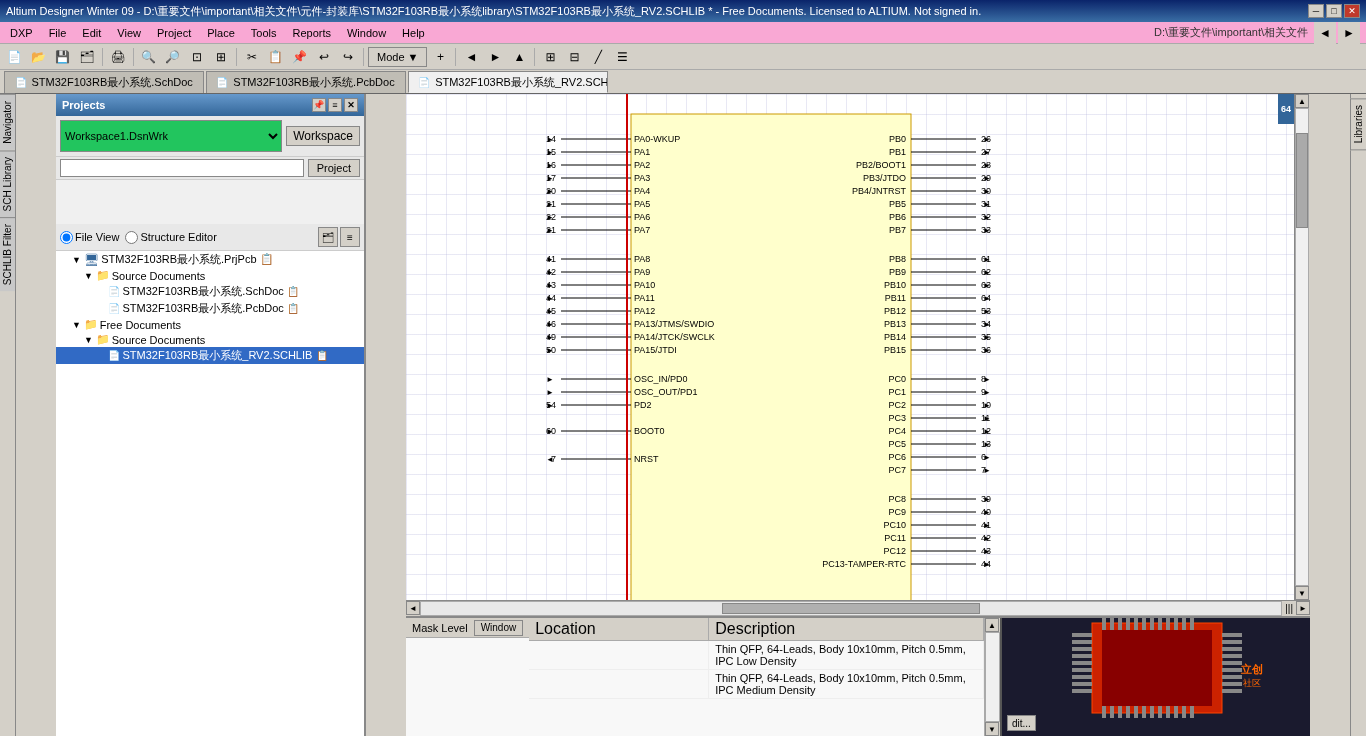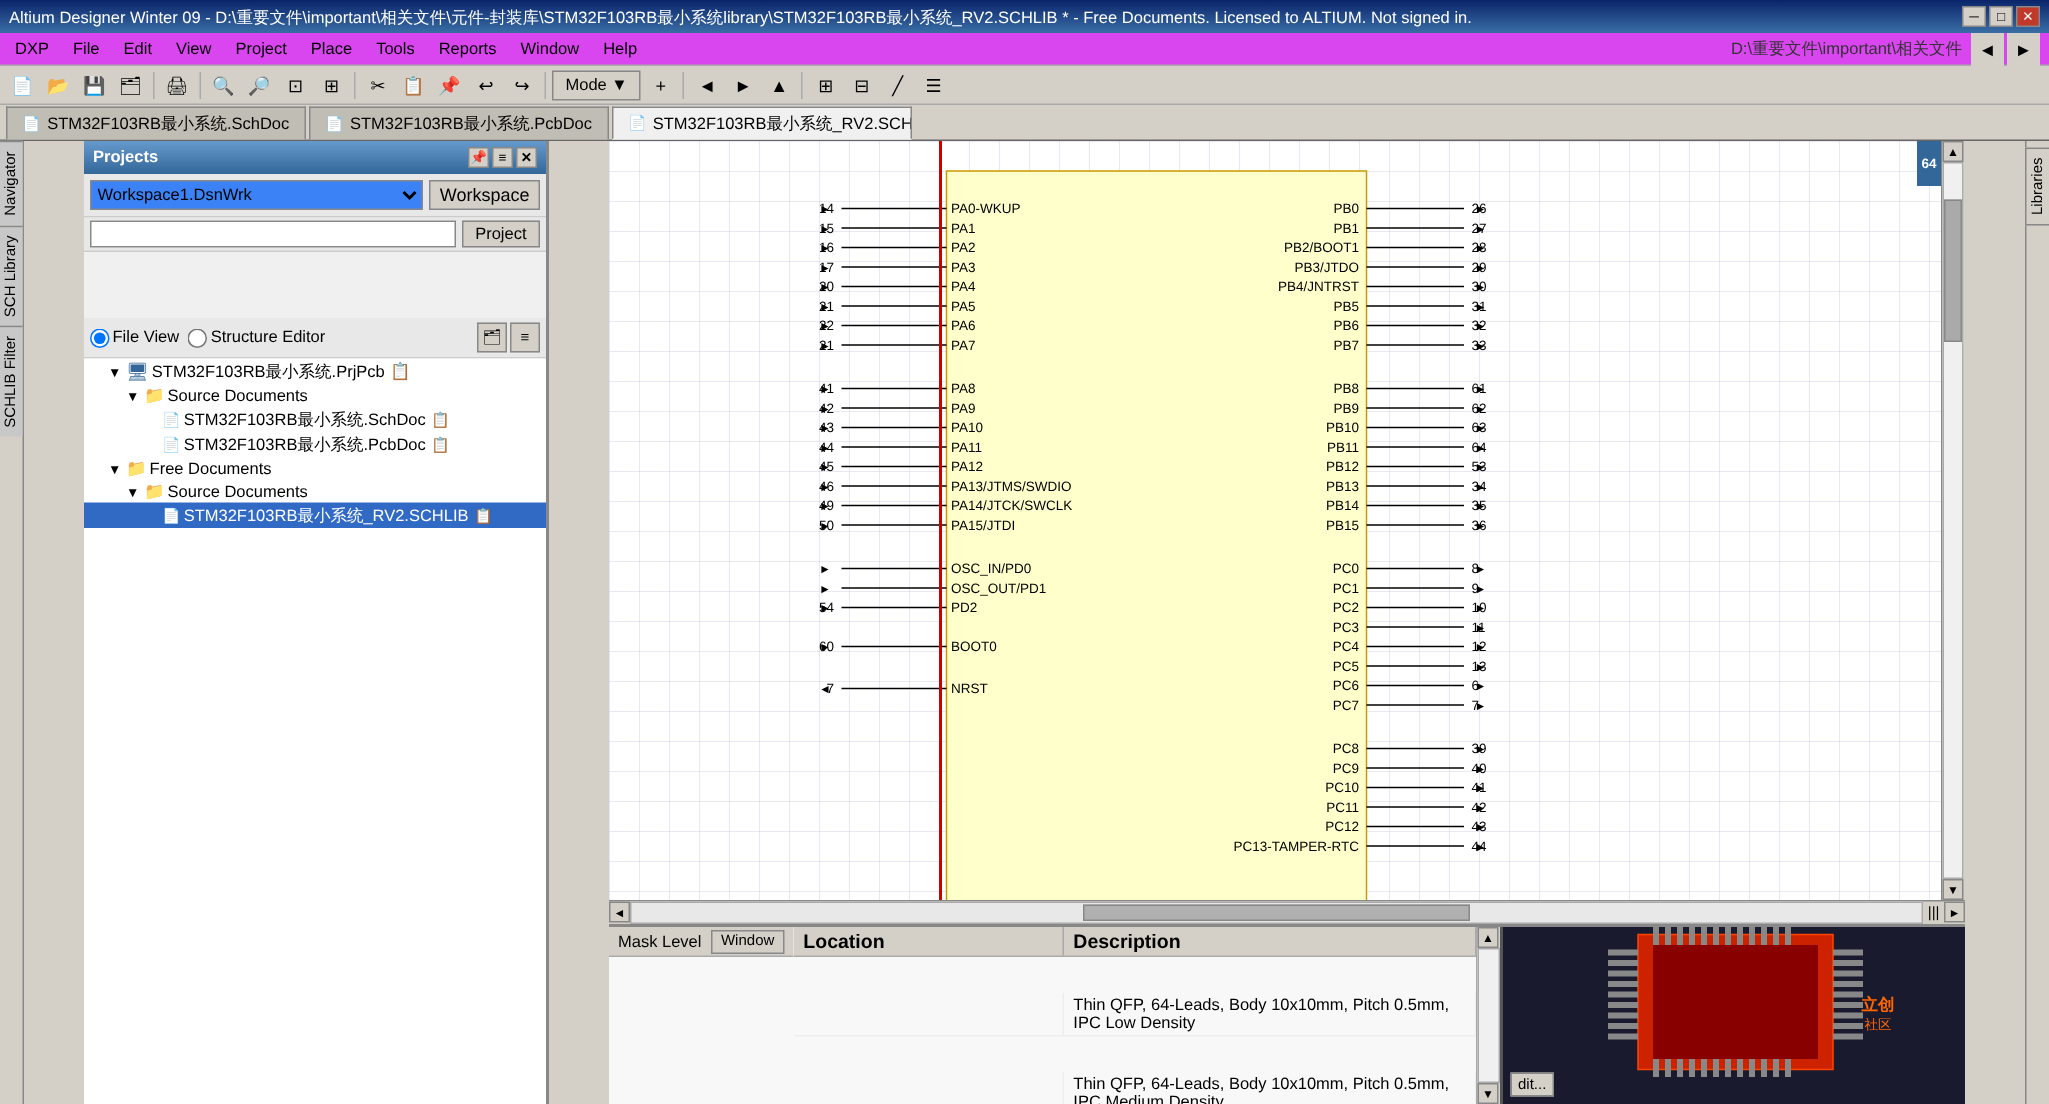--- a/index.html
+++ b/index.html
@@ -19,21 +19,21 @@
     #title-bar .title-text { flex: 1; overflow: hidden; white-space: nowrap; text-overflow: ellipsis; }
     #title-bar .win-controls { display: flex; gap: 2px; }
     #title-bar .win-btn {
       width: 16px; height: 14px; background: #d4d0c8; border: 1px solid #888;
       display: flex; align-items: center; justify-content: center; font-size: 9px; cursor: pointer; color: #000;
     }
     #title-bar .win-btn.close { background: #c0392b; color: white; }
 
     
     #menu-bar {
-      background: #d946ef;
+      background: #f9a8d4;
       height: 22px;
       display: flex;
       align-items: center;
       padding: 0 2px;
       border-bottom: 1px solid #aaa;
       font-size: 11px;
     }
     .menu-item {
       padding: 2px 8px;
       cursor: pointer;
@@ -108,21 +108,21 @@
 
     #workspace-row {
       display: flex;
       align-items: center;
       padding: 4px;
       gap: 4px;
       background: #e8e8e8;
       border-bottom: 1px solid #ccc;
     }
     #workspace-row select {
-      flex: 1; height: 20px; font-size: 11px; border: 1px solid #888; background: #3b82f6;
+      flex: 1; height: 32px; font-size: 11px; border: 1px solid #888; background: #22c55e;
     }
     #workspace-btn {
       height: 20px; padding: 0 6px; background: #d4d0c8; border: 1px solid #888;
       font-size: 12px; cursor: pointer; white-space: nowrap;
     }
 
     #search-row {
       display: flex;
       align-items: center;
       padding: 2px 4px;
@@ -206,33 +206,32 @@
       flex: 1;
       overflow: auto;
     }
     .info-header-row {
       display: flex;
       background: #d4d0c8;
       border-bottom: 1px solid #aaa;
     }
     .info-col-header {
       padding: 2px 6px;
-      font-weight: bold;
+      font-weight: normal;
       border-right: 1px solid #aaa;
-      font-size: 13px;
+      font-size: 16px;
     }
     .info-row {
       display: flex;
       border-bottom: 1px solid #eee;
     }
     .info-cell {
       padding: 2px 6px;
       border-right: 1px solid #eee;
       font-size: 11px;
-      margin-top: 24px;
     }
     #preview-panel {
       width: 310px;
       background: #1a1a2e;
       border-left: 2px solid #555;
       position: relative;
       overflow: hidden;
     }
     .side-tab {
       writing-mode: vertical-rl;

